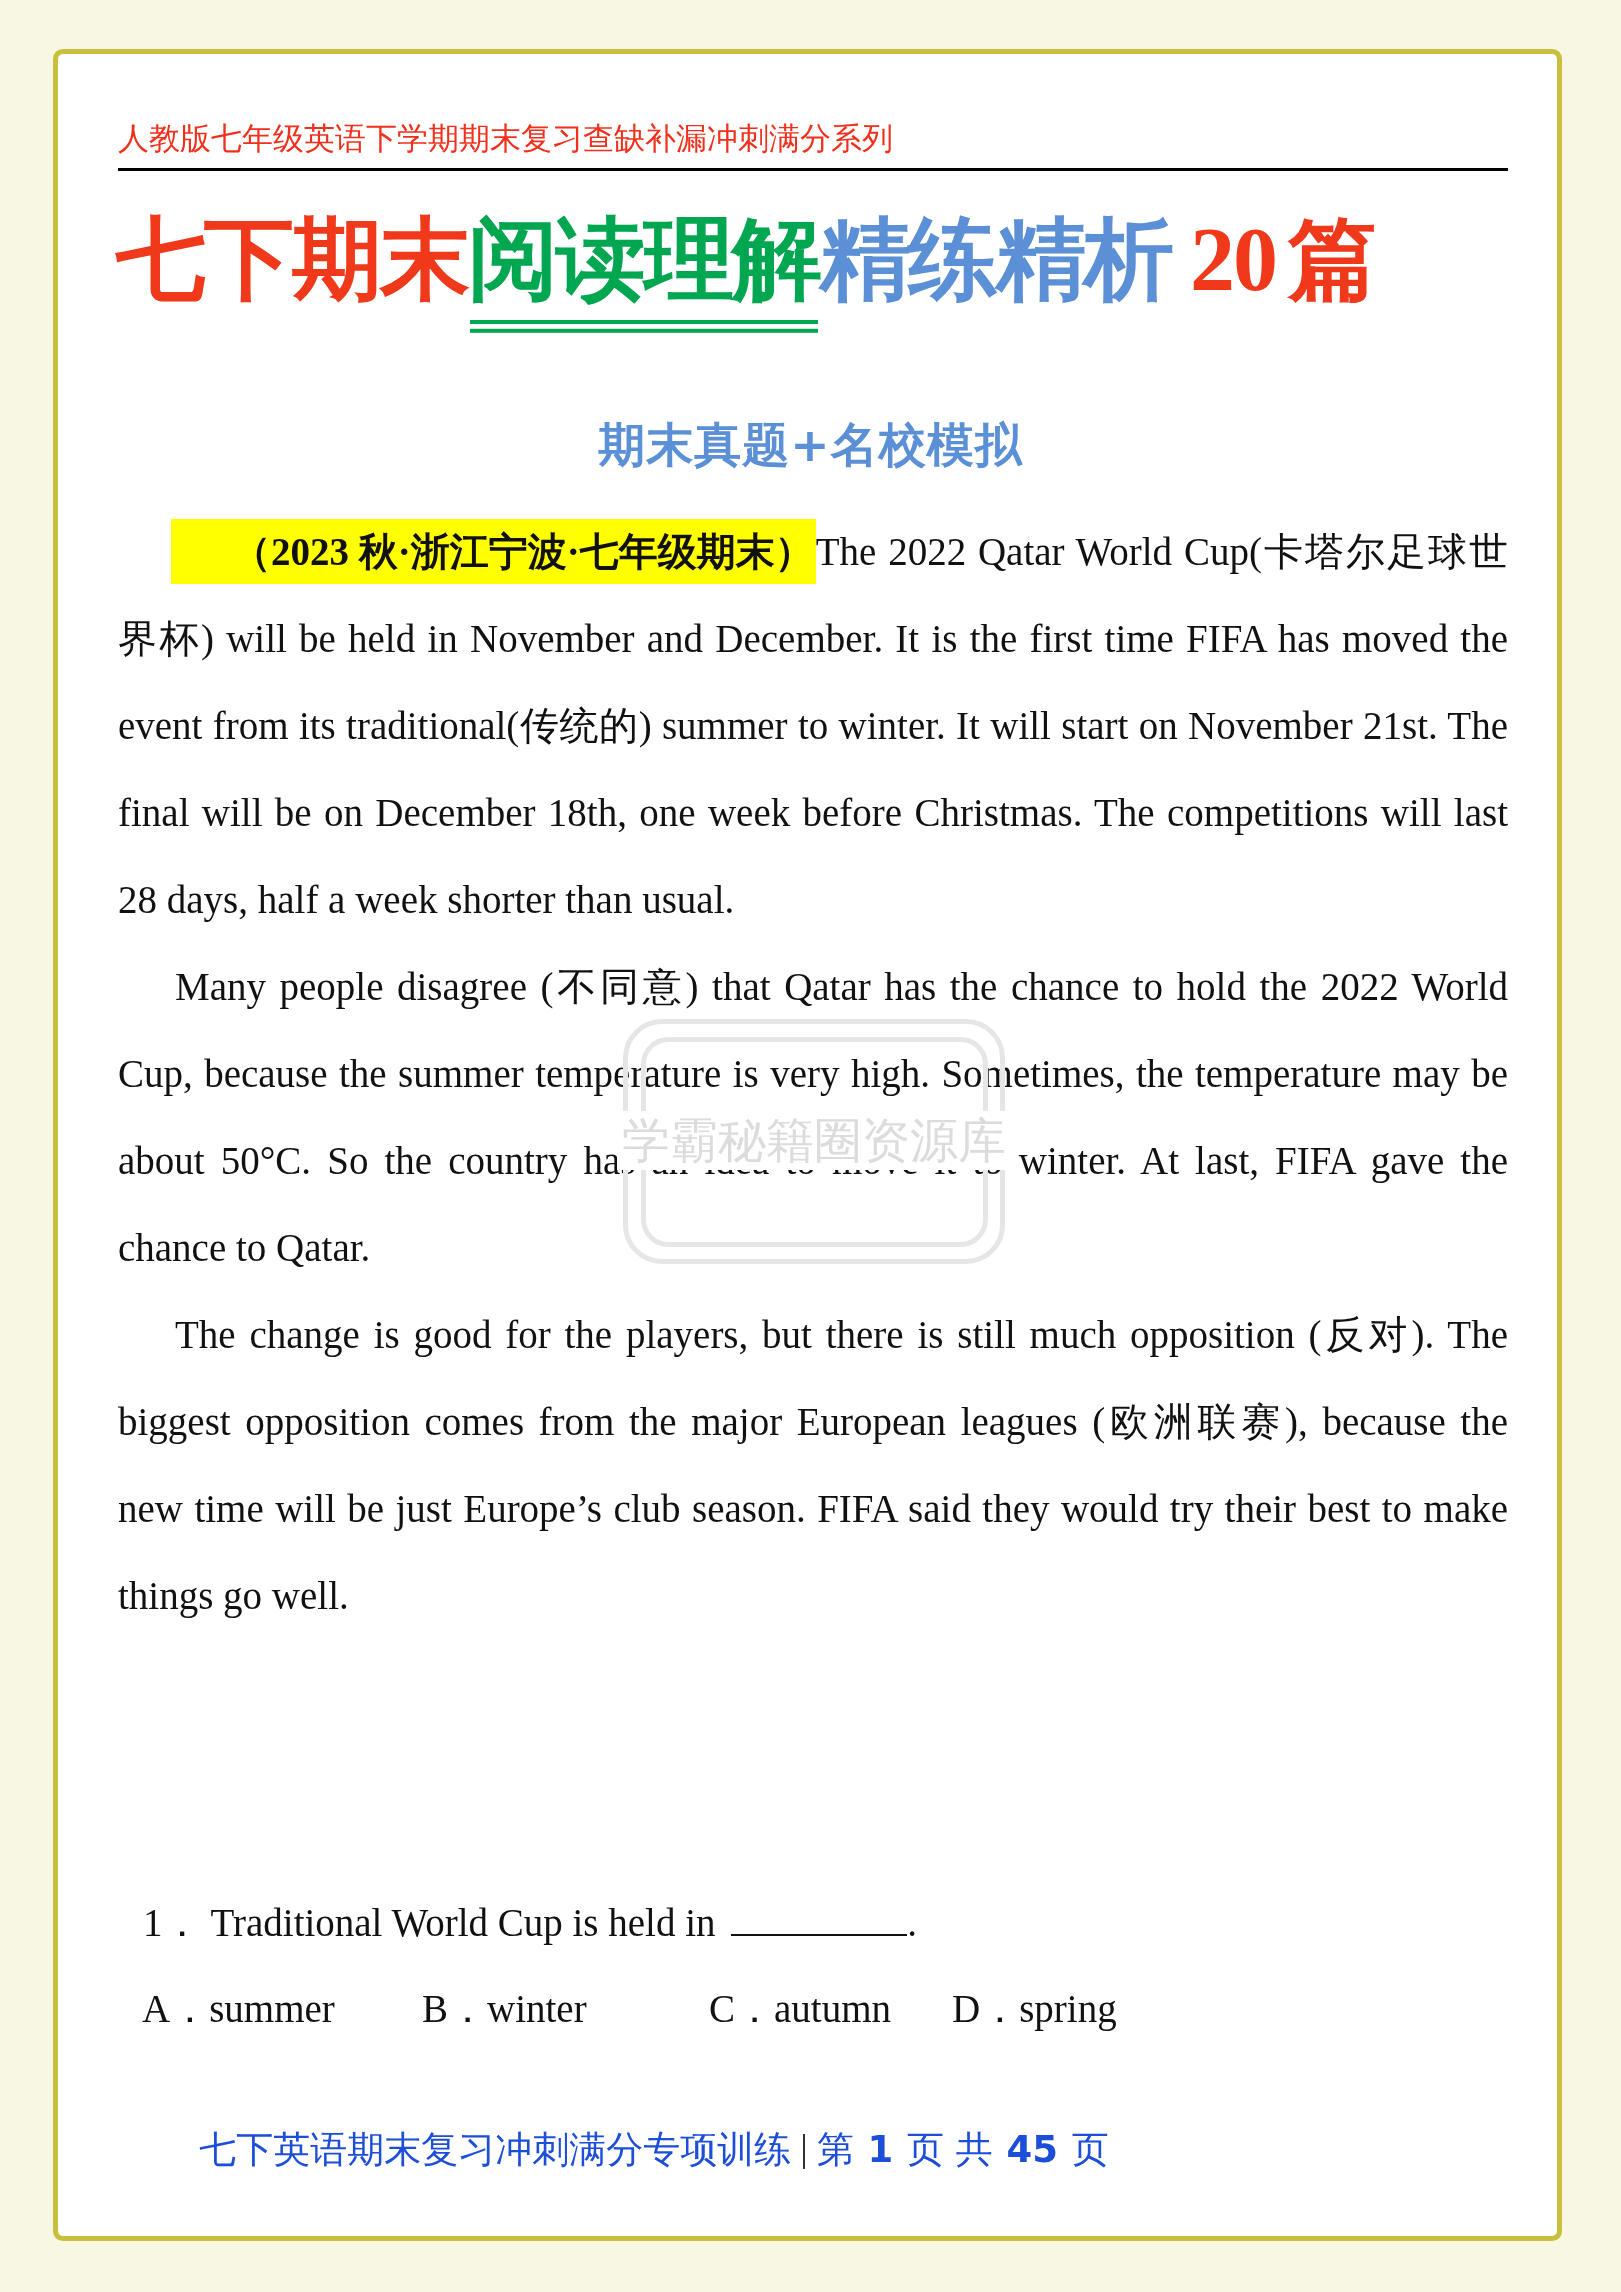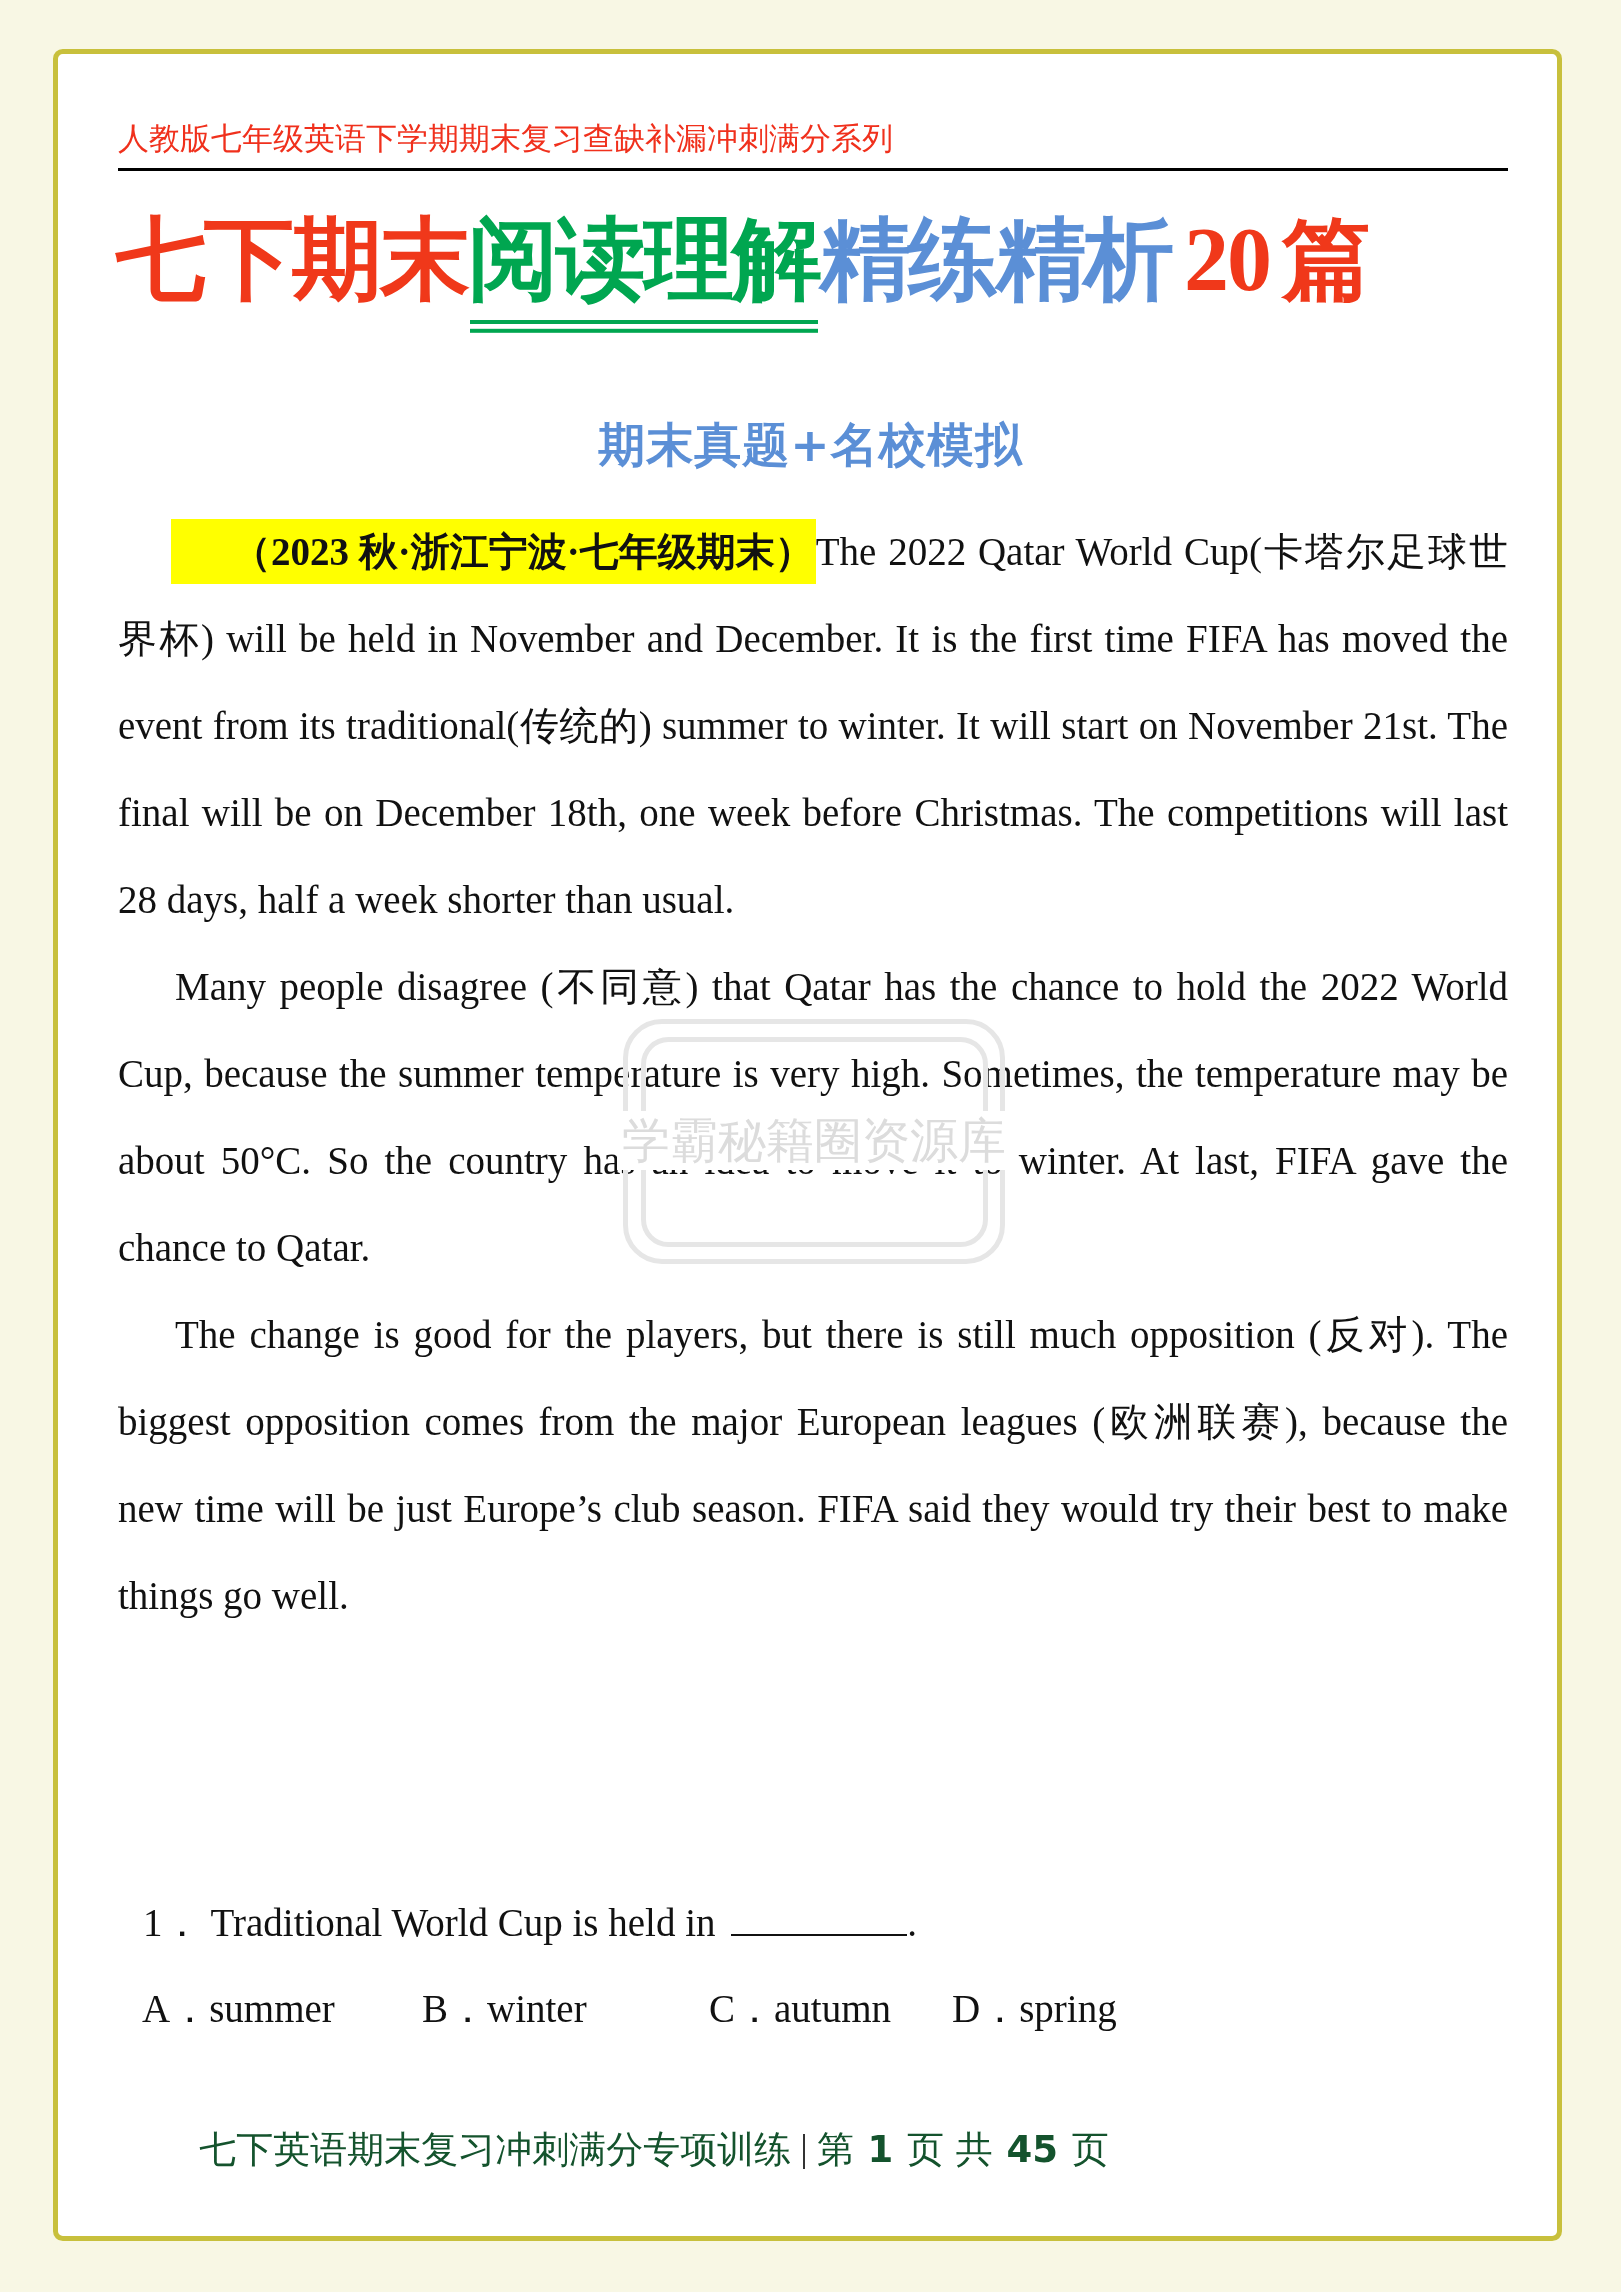--- a/index.html
+++ b/index.html
@@ -68,21 +68,21 @@
       right: 2px;
       bottom: -19.6px;
       height: 3.9px;
       background: #00a650;
       box-shadow: 0 8.8px 0 #00a650;
     }
     .main-title .t-blue { color: #5b8fd6; }
     .main-title .t-num {
       color: #f0381a;
       font-family: "Liberation Serif", "DejaVu Serif", serif;
-      margin-left: 12px;
+      margin-left: 18px;
     }
     .main-title .t-red2 { color: #f0381a; margin-left: 11.8px; }
     .subtitle {
       position: absolute;
       left: 0;
       width: 1621px;
       top: 414px;
       text-align: center;
       font-family: "DejaVu Sans", "Liberation Sans", sans-serif;
       font-weight: bold;
@@ -150,21 +150,21 @@
       margin-left: 24px;
     }
     .footer {
       position: absolute;
       left: 0;
       width: 1308px;
       top: 2125px;
       text-align: center;
       font-family: "DejaVu Sans", "Liberation Sans", sans-serif;
       font-size: 37px;
-      color: #14532d;
+      color: #1d4ed8;
       white-space: nowrap;
     }
     .footer .sep {
       display: inline-block;
       width: 2px;
       height: 35px;
       background: #333;
       vertical-align: middle;
       margin: 0 11.8px 0 11.8px;
     }

